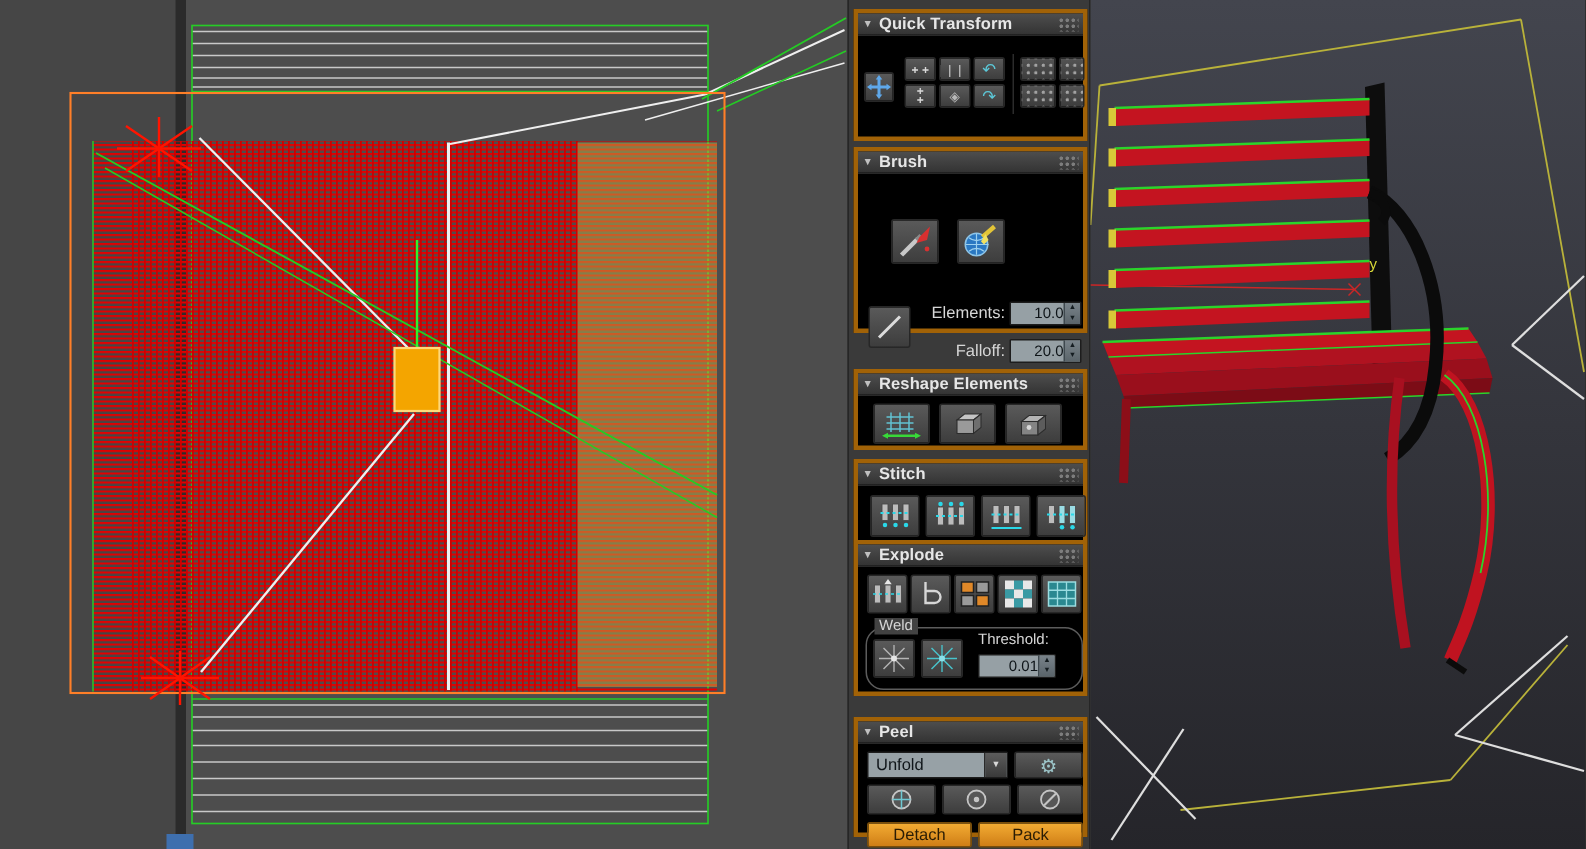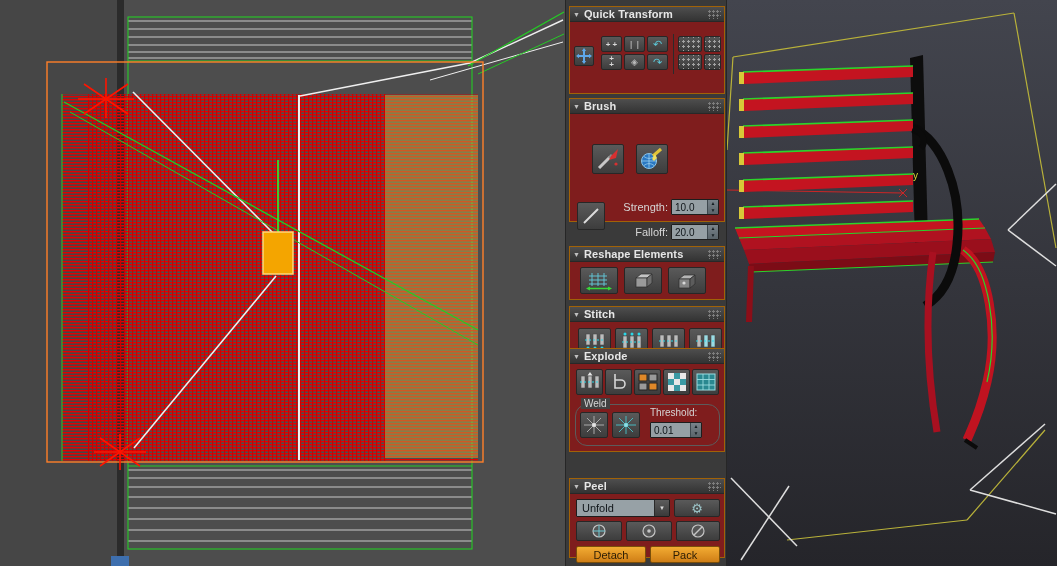--- a/index.html
+++ b/index.html
@@ -7,38 +7,38 @@
   body{font-family:"Liberation Sans",sans-serif}
   .stage{position:relative;width:1057px;height:566px;overflow:hidden;background:#3e3e3e}
 
   
   .uv{position:absolute;left:0;top:0;width:565px;height:566px}
   .vp{position:absolute;left:727px;top:0;width:330px;height:566px}
   .uv svg,.vp svg{display:block}
 
   
   .panel{position:absolute;left:565px;top:0;width:162px;height:566px;background:#3a3a3a;border-left:1px solid #262626;border-right:1px solid #262626}
-  .rollout{position:absolute;left:3px;width:156px;background:#7f1d1d;border:1px solid #a16207}
+  .rollout{position:absolute;left:3px;width:156px;background:#000000;border:3px solid #a16207}
   .rhead{height:15px;display:flex;align-items:center;gap:4px;padding:0 3px;background:linear-gradient(#4e4e4e,#333333);border-bottom:1px solid #282828;cursor:pointer}
   .rhead .arr{font-size:7px;color:#c0c0c0;line-height:1}
   .rhead .ttl{font-size:11px;font-weight:bold;color:#e6e6e6;flex:1;white-space:nowrap;letter-spacing:.1px}
   .grip{width:13px;height:9px;background-image:radial-gradient(circle at 1.5px 1.5px,#7d7d7d 1px,transparent 1.4px);background-size:4px 4px}
   .rbody{position:relative}
 
   .btn{position:absolute;display:flex;align-items:center;justify-content:center;background:linear-gradient(#5a5a5a,#3d3d3d);border:1px solid #272727;border-radius:2px;color:#ddd;cursor:pointer;overflow:hidden}
   .sep{position:absolute;width:1px;background:#2b2b2b}
 
   .glyph-cyan{color:#5cc8d8}
   .glyph-white{color:#d8d8d8}
   .pre2{white-space:pre-line;font-size:8px;line-height:6px;font-weight:bold}
   .dots{background-image:radial-gradient(circle at 1.5px 1.5px,#a2a2a2 1px,transparent 1.3px),linear-gradient(#545454,#3c3c3c);background-size:5px 5px,100% 100%;background-position:3px 3px,0 0}
 
   .lbl{position:absolute;font-size:11px;color:#d6d6d6;white-space:nowrap}
   .field{position:absolute;display:flex;height:16px;border:1px solid #1d1d1d;background:#96a0a5;border-radius:1px}
-  .fval{flex:1;font-size:10px;color:#0e1418;padding:2px 0 0 3px;text-align:left}
+  .fval{flex:1;font-size:10px;color:#0e1418;padding:2px 0 0 3px;text-align:right}
   .spin{width:11px;display:flex;flex-direction:column;background:linear-gradient(#79838a,#5a646a);border-left:1px solid #3e484e}
   .spin span{flex:1;font-size:5px;line-height:6px;color:#141c20;text-align:center;cursor:pointer}
 
   .dropdown{position:absolute;display:flex;height:18px;background:#97a1a6;border:1px solid #1d1d1d;border-radius:1px;cursor:pointer}
   .dropdown .dval{flex:1;font-size:11px;color:#10161a;padding:2px 0 0 5px}
   .dropdown .darr{width:15px;display:flex;align-items:center;justify-content:center;background:linear-gradient(#5c5c5c,#3a3a3a);border-left:1px solid #2a2a2a;color:#d8d8d8;font-size:6px}
 
   .obtn{position:absolute;display:flex;align-items:center;justify-content:center;height:17px;background:linear-gradient(#f3ac33,#cf7e16);border:1px solid #7a4e0a;border-radius:2px;font-size:11px;font-weight:normal;color:#2a1c04;cursor:pointer}
 
   .group{position:absolute;border:1px solid #5c5c5c;border-radius:12px}
@@ -212,21 +212,21 @@
             <path d="M2,14 h15 M9,6.8 v14 M4,9.5 c3,2.5 7,2.5 10,0 M4,18.5 c3,-2.5 7,-2.5 10,0" stroke="#9cd0ee" stroke-width="0.8" fill="none"></path>
             <line x1="13" y1="9" x2="21" y2="2" stroke="#e2c438" stroke-width="3"></line>
             <polygon points="12,12 15,7 17,11 14,14" fill="#f0e060"></polygon>
           </svg>
         </div>
         <div class="btn" style="left:7px;top:88px;width:28px;height:28px">
           <svg width="20" height="20" viewBox="0 0 20 20">
             <line x1="3" y1="17" x2="17" y2="3" stroke="#dcdcdc" stroke-width="2"></line>
           </svg>
         </div>
-        <span class="lbl" style="left:40px;top:87px;width:58px;text-align:right">Strength:</span>
+        <span class="lbl" style="left:40px;top:87px;width:58px;text-align:right">Elements:</span>
         <div class="field" style="left:101px;top:85px;width:48px">
           <span class="fval">10.0</span>
           <span class="spin">
             <span>▲</span>
             <span>▼</span>
           </span>
         </div>
         <span class="lbl" style="left:40px;top:112px;width:58px;text-align:right">Falloff:</span>
         <div class="field" style="left:101px;top:110px;width:48px">
           <span class="fval">20.0</span>
@@ -315,21 +315,21 @@
           <svg width="24" height="20" viewBox="0 0 24 20">
             <polygon points="4,8 9,4 20,4 15,8" fill="#b4b4b4" stroke="#2c2c2c" stroke-width="0.7"></polygon>
             <rect x="4" y="8" width="11" height="9" fill="#848484" stroke="#2c2c2c" stroke-width="0.7"></rect>
             <polygon points="15,8 20,4 20,13 15,17" fill="#5c5c5c" stroke="#2c2c2c" stroke-width="0.7"></polygon>
             <circle cx="9" cy="12" r="1.6" fill="#d8d8d8"></circle>
           </svg>
         </div>
       </div>
     </section>
 
-    <section class="rollout" style="top:348px;height:104px">
+    <section class="rollout" style="top:360px;height:104px">
       <div class="rhead">
         <span class="arr">▼</span>
         <span class="ttl">Explode</span>
         <span class="grip"></span>
       </div>
       <div class="rbody" style="height:87px">
         <div class="btn" style="left:6px;top:5px;width:27px;height:26px">
           <svg width="22" height="20" viewBox="0 0 22 20">
             <rect x="2" y="4" width="4" height="12" fill="#bcbcbc" stroke="#4a4a4a" stroke-width="0.6"></rect>
             <rect x="9" y="4" width="4" height="12" fill="#bcbcbc" stroke="#4a4a4a" stroke-width="0.6"></rect>

